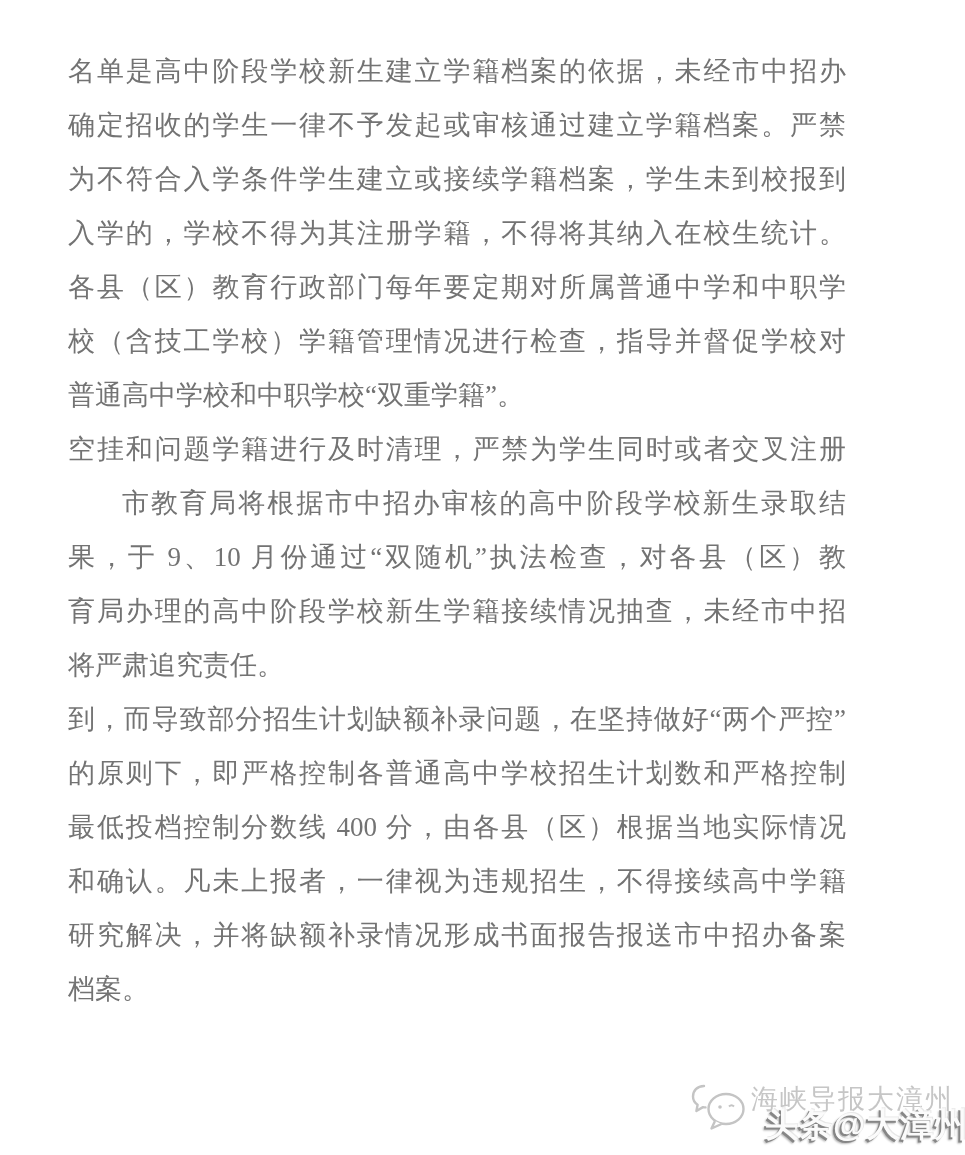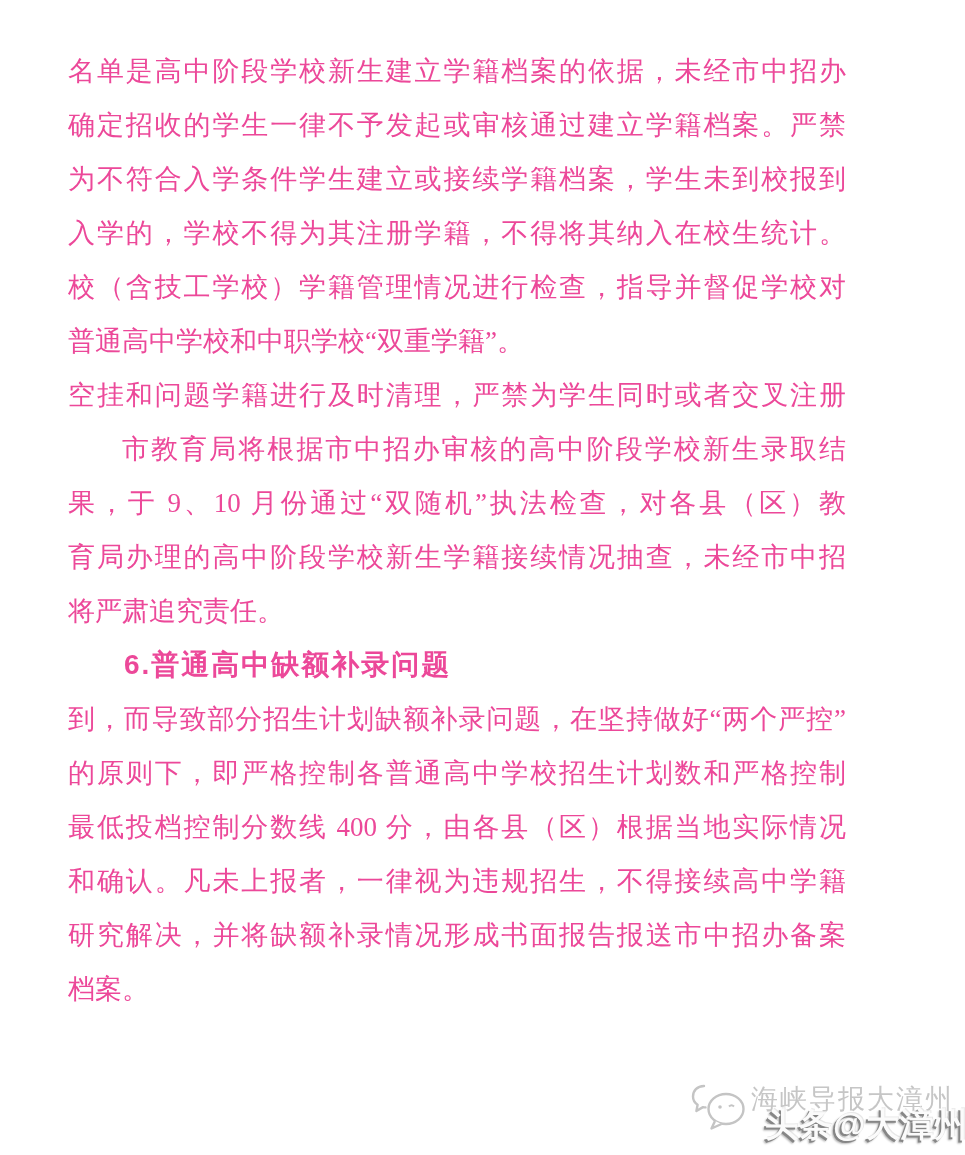--- a/index.html
+++ b/index.html
@@ -24,21 +24,21 @@
   .text-block {
     position: absolute;
     left: 68px;
     top: 44px;
     width: 778px;
   }
   .line {
     height: 54px;
     line-height: 54px;
     font-size: 27px;
-    color: #ec4899;
+    color: #737373;
     overflow: hidden;
     white-space: nowrap;
   }
   .line.justify {
     white-space: normal;
     text-align: justify;
     text-align-last: justify;
   }
   .line.indent {
     text-indent: 2em;
@@ -90,28 +90,28 @@
 <body>
 
 <div class="page">
 
   <div class="text-block">
 
   <div class="line justify">名单是高中阶段学校新生建立学籍档案的依据，未经市中招办</div>
       <div class="line justify">确定招收的学生一律不予发起或审核通过建立学籍档案。严禁</div>
       <div class="line justify">为不符合入学条件学生建立或接续学籍档案，学生未到校报到</div>
       <div class="line justify">入学的，学校不得为其注册学籍，不得将其纳入在校生统计。</div>
+      <div class="line justify">各县（区）教育行政部门每年要定期对所属普通中学和中职学</div>
       <div class="line justify">校（含技工学校）学籍管理情况进行检查，指导并督促学校对</div>
       <div class="line">普通高中学校和中职学校“双重学籍”。</div>
       <div class="line justify">空挂和问题学籍进行及时清理，严禁为学生同时或者交叉注册</div>
       <div class="line justify indent">市教育局将根据市中招办审核的高中阶段学校新生录取结</div>
       <div class="line justify">果，于 9、10 月份通过“双随机”执法检查，对各县（区）教</div>
       <div class="line justify">育局办理的高中阶段学校新生学籍接续情况抽查，未经市中招办，</div>
       <div class="line">将严肃追究责任。</div>
-      <div class="line indent heading">6.普通高中缺额补录问题</div>
       <div class="line justify">到，而导致部分招生计划缺额补录问题，在坚持做好“两个严控”</div>
       <div class="line justify">的原则下，即严格控制各普通高中学校招生计划数和严格控制</div>
       <div class="line justify">最低投档控制分数线 400 分，由各县（区）根据当地实际情况</div>
       <div class="line justify">和确认。凡未上报者，一律视为违规招生，不得接续高中学籍</div>
       <div class="line justify">研究解决，并将缺额补录情况形成书面报告报送市中招办备案</div>
       <div class="line">档案。</div>
     </div>
 
   <div class="watermark">
     <svg class="wm-logo" viewBox="0 0 60 48" xmlns="http://www.w3.org/2000/svg">

